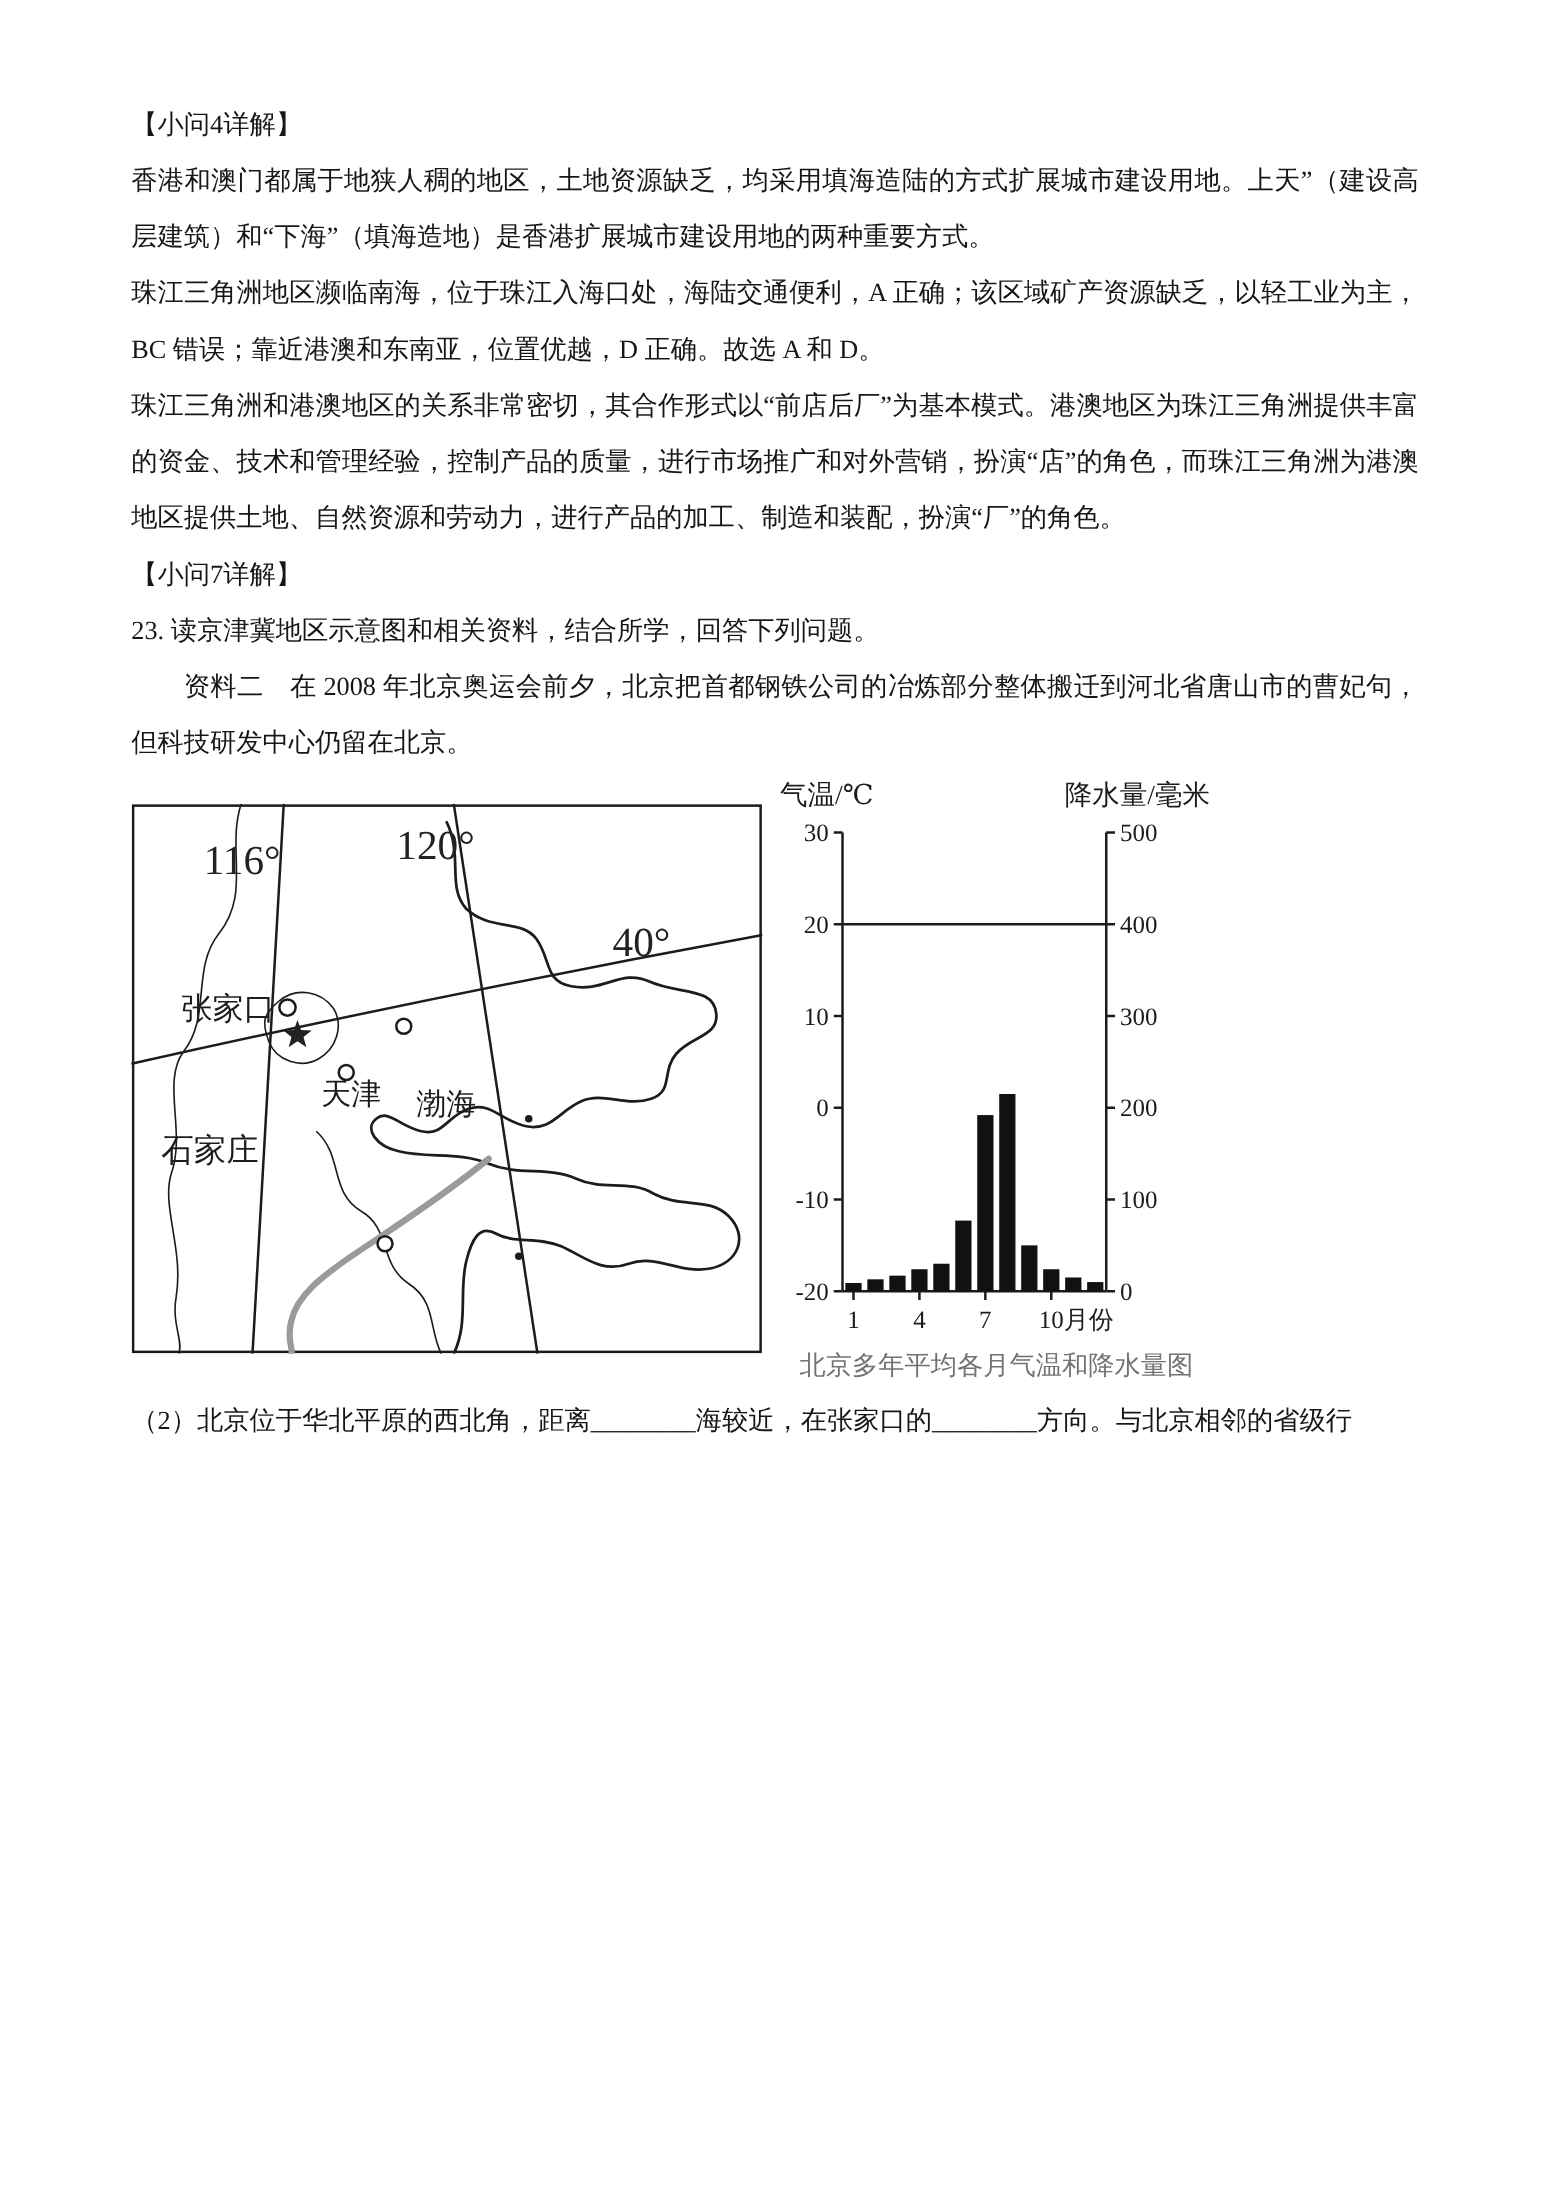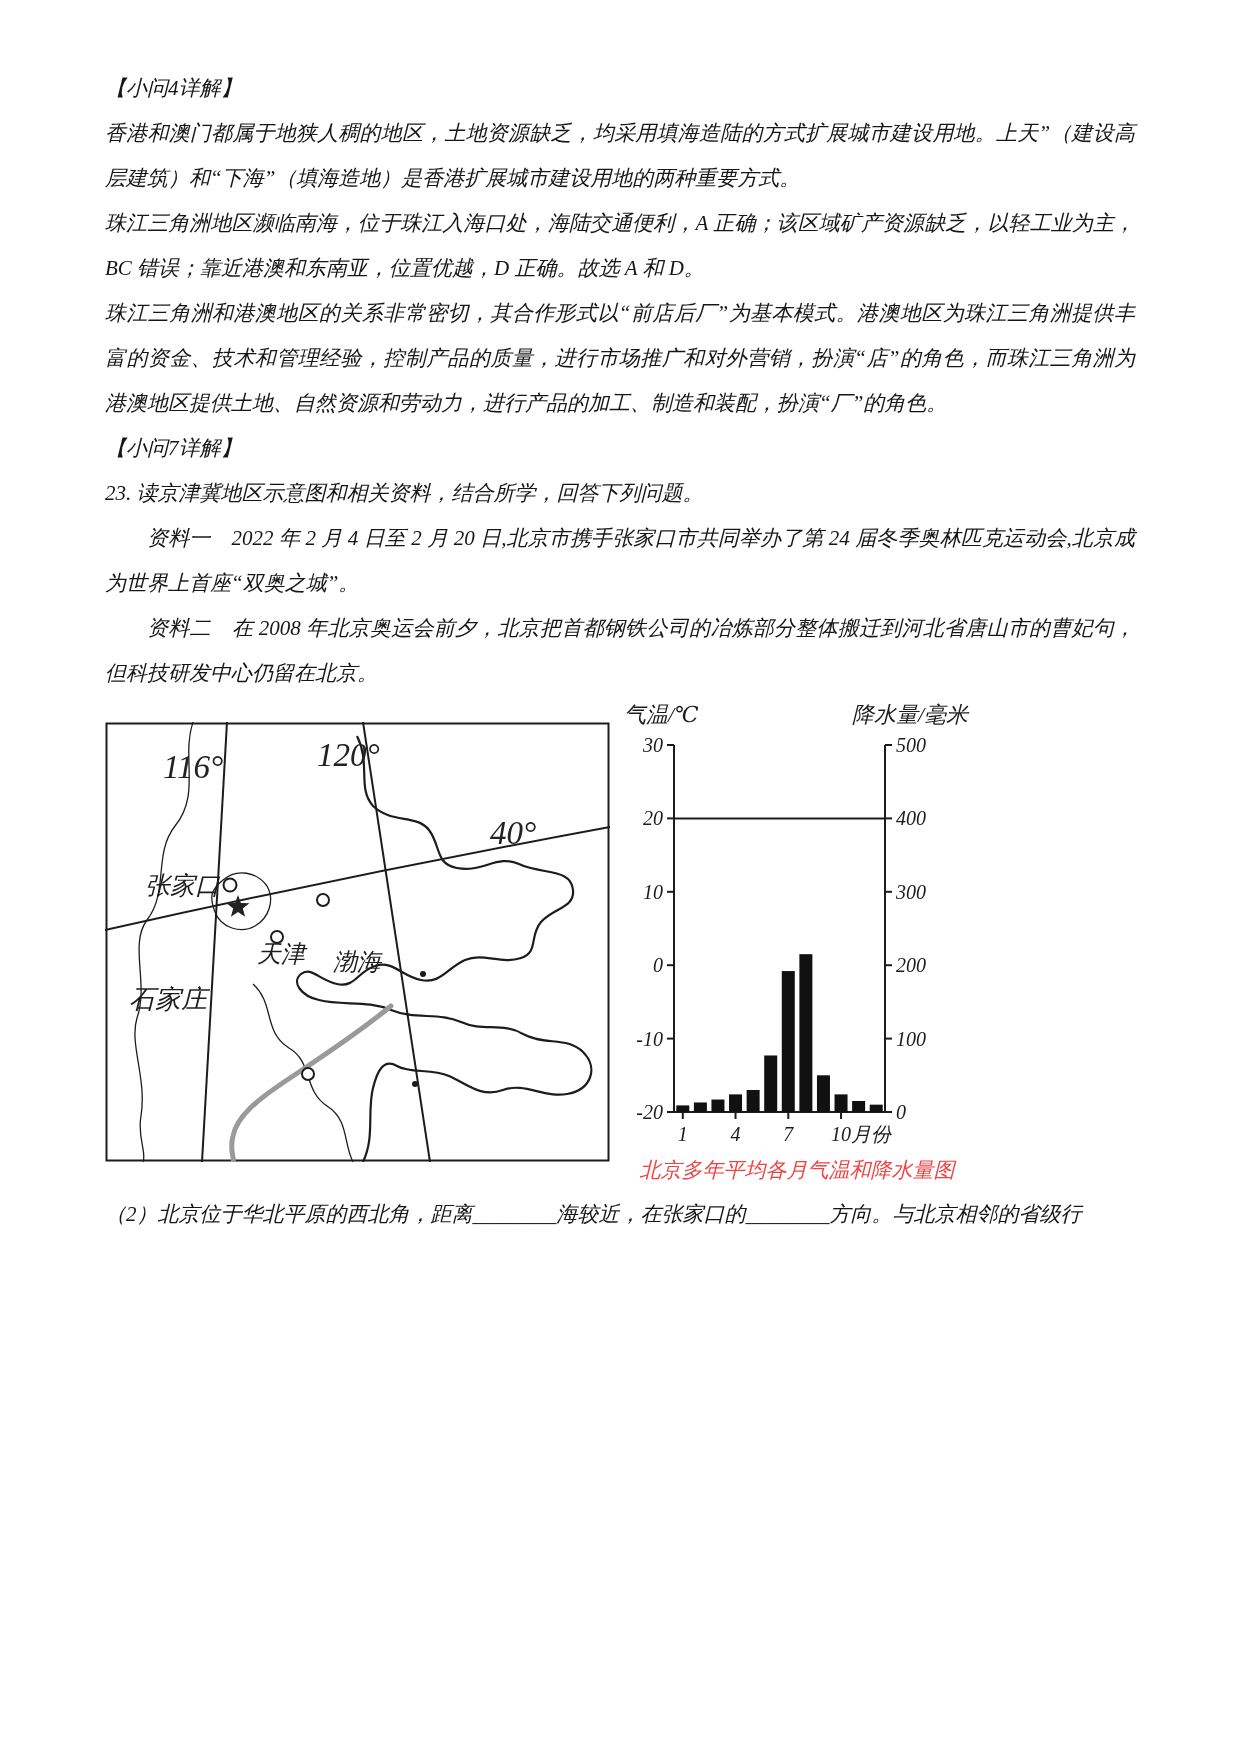--- a/index.html
+++ b/index.html
@@ -1,45 +1,44 @@
 <!DOCTYPE html>
 <html><head>
 <meta charset="utf-8">
 <style>
   html,body{margin:0;padding:0;background:#ffffff;}
   .page{
     position:relative;
     width:1240px;height:1508px;
-    margin:4px auto;
+    margin:15px auto;
     background:#ffffff;
     font-family:"Liberation Serif","DejaVu Serif",serif;
     color:#161616;
     overflow:hidden;
-    font-style:italic;
   }
   .content{padding:62px 105px 0 105px;}
   .para{
     margin:0;
     font-size:21px;
     line-height:45px;
     text-align:justify;
   }
   .indent{text-indent:2em;}
   .figure{
     display:flex;
     align-items:flex-start;
     margin-top:4px;
   }
   .map{margin-top:22px;flex:none;}
   .chart-block{margin-left:12px;flex:none;width:350px;}
   .caption{
     font-size:21px;
     text-align:center;
     margin-top:0px;
-    color:#ef4444;
+    color:#737373;
   }
   .subq{margin-top:8px;}
   .footer{
     position:absolute;
     left:0;right:0;
     top:1566px;
     text-align:center;
     font-size:16px;
     color:#8d8d8d;
   }
@@ -63,21 +62,20 @@
     <p class="para">【小问4详解】</p>
     <p class="para">香港和澳门都属于地狭人稠的地区，土地资源缺乏，均采用填海造陆的方式扩展城市建设用地。上天”（建设高层建筑）和“下海”（填海造地）是香港扩展城市建设用地的两种重要方式。</p>
 
     <p class="para">珠江三角洲地区濒临南海，位于珠江入海口处，海陆交通便利，A 正确；该区域矿产资源缺乏，以轻工业为主，BC 错误；靠近港澳和东南亚，位置优越，D 正确。故选 A 和 D。</p>
 
     <p class="para">珠江三角洲和港澳地区的关系非常密切，其合作形式以“前店后厂”为基本模式。港澳地区为珠江三角洲提供丰富的资金、技术和管理经验，控制产品的质量，进行市场推广和对外营销，扮演“店”的角色，而珠江三角洲为港澳地区提供土地、自然资源和劳动力，进行产品的加工、制造和装配，扮演“厂”的角色。</p>
 
     <p class="para">【小问7详解】</p>
 
     <p class="para">23. 读京津冀地区示意图和相关资料，结合所学，回答下列问题。</p>
-    <p class="para indent">资料一　2022 年 2 月 4 日至 2 月 20 日,北京市携手张家口市共同举办了第 24 届冬季奥林匹克运动会,北京成为世界上首座“双奥之城”。</p>
     <p class="para indent">资料二　在 2008 年北京奥运会前夕，北京把首都钢铁公司的冶炼部分整体搬迁到河北省唐山市的曹妃句，但科技研发中心仍留在北京。</p>
 
     <div class="figure">
 
       <svg class="map" viewBox="0 0 505 440" width="505" height="440" aria-hidden="true">
         <rect class="ln" x="1.5" y="1.5" width="502" height="437"></rect>
 
         <path class="ln" d="M122,0 L97,440"></path>
         <path class="ln" d="M258,0 L325,440"></path>
         <path class="ln" d="M0,208 Q 250,152 505,105"></path>

